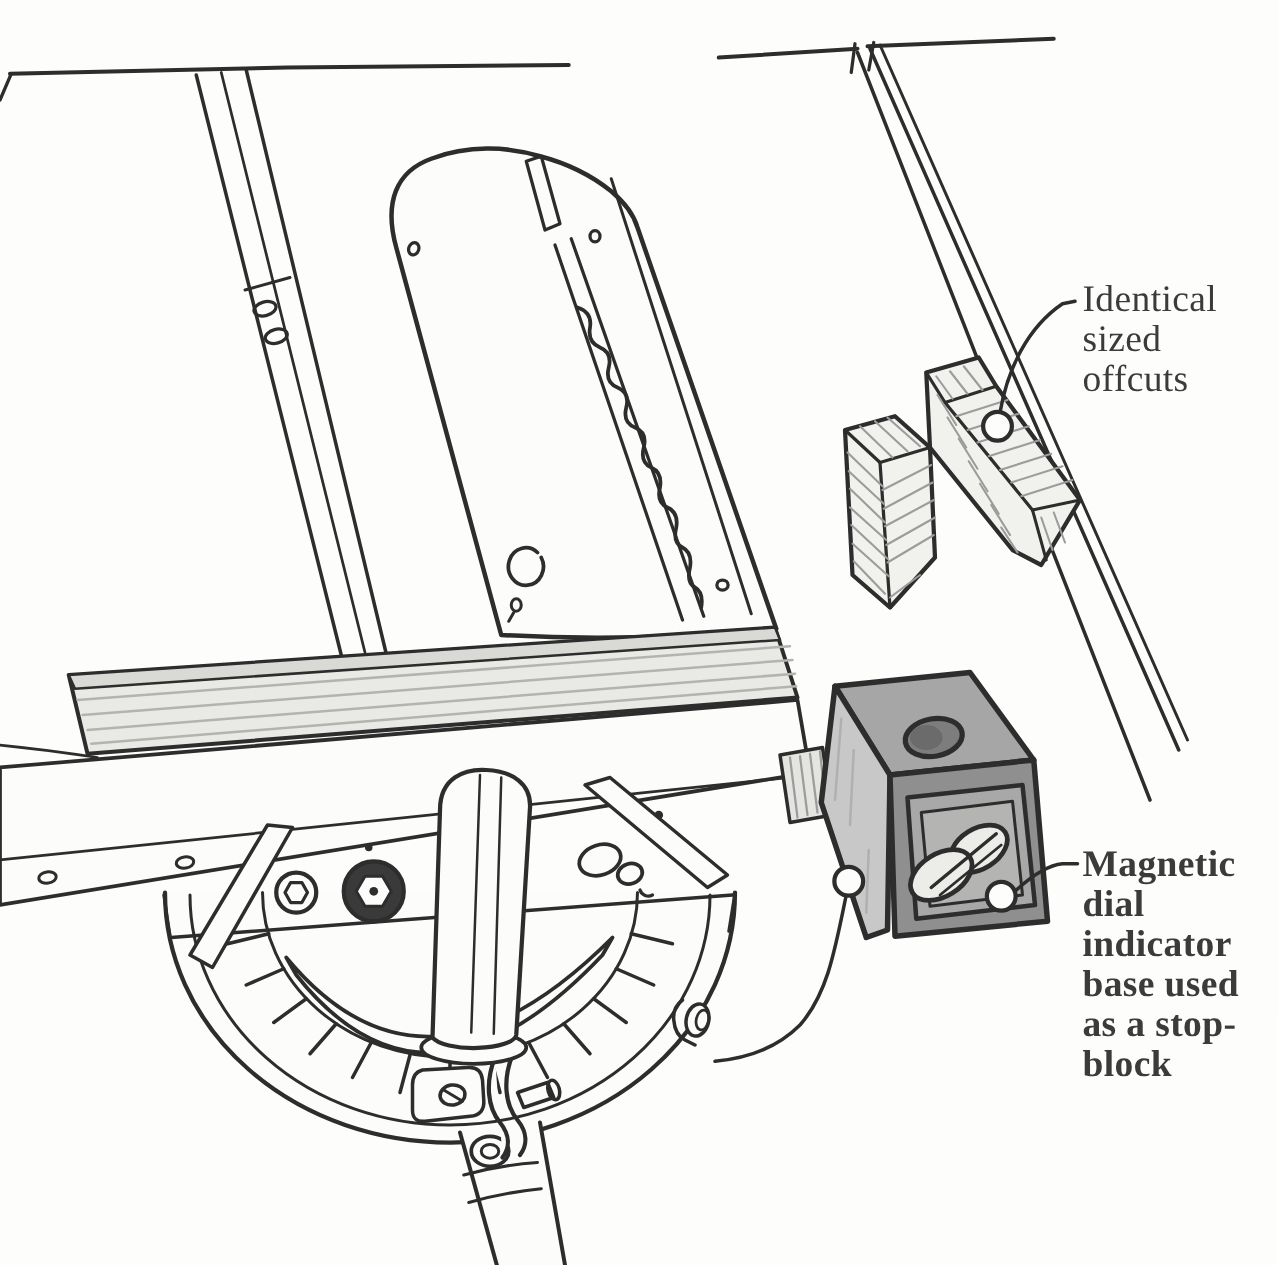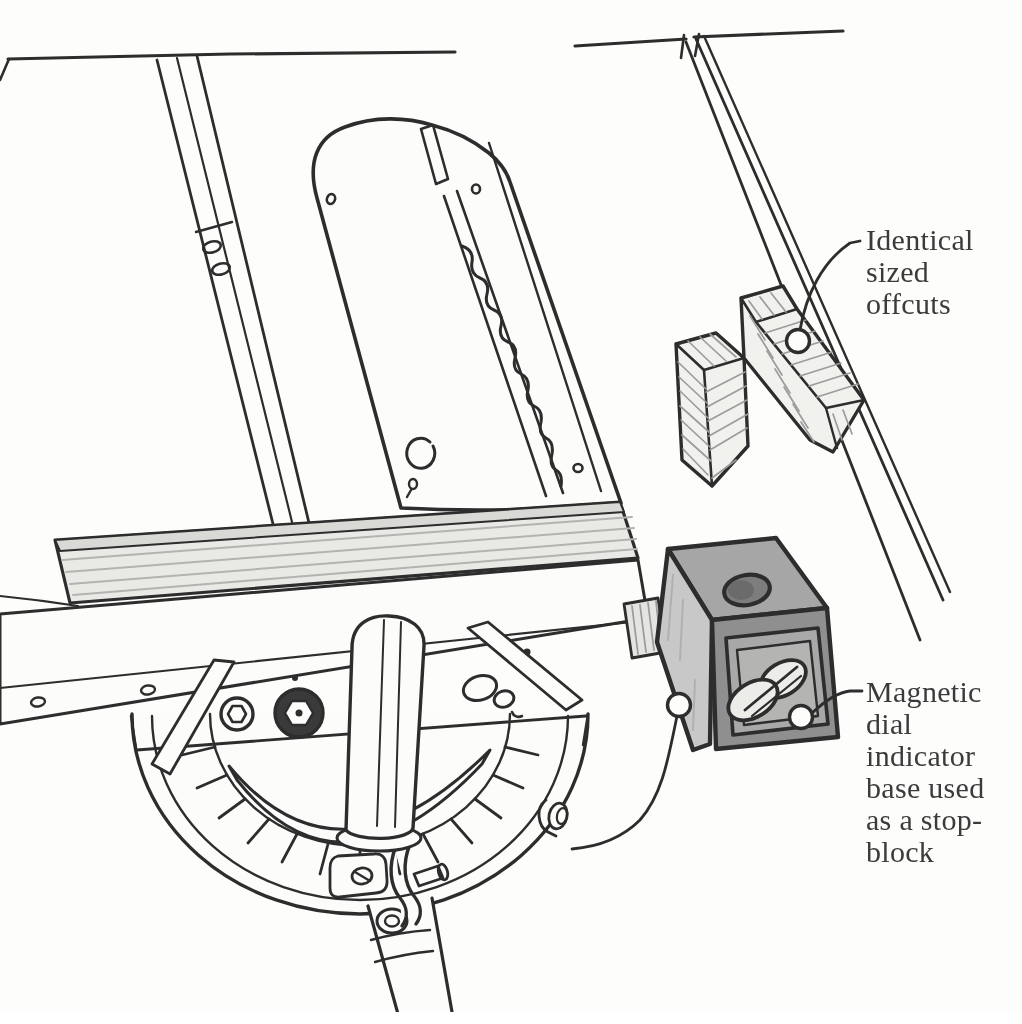--- a/index.html
+++ b/index.html
@@ -13,21 +13,21 @@
   .stage svg{position:absolute;left:0;top:0;}
   .callout-label{
     position:absolute;
     font-size:30px;
     line-height:32px;
     letter-spacing:.3px;
     color:#3b3b3b;
     white-space:pre-line;
   }
   .lbl-identical{left:866px;top:224px;}
-  .lbl-magnetic{left:866px;top:676px;}
+  .lbl-magnetic{left:866px;top:676px;font-weight:bold;}
   .lbl-selfstick{left:573px;top:856px;}
 </style>
 </head>
 <body>
 
 <div class="stage">
 <svg width="1022" height="1024" viewBox="0 0 1022 1024" fill="none" stroke-linecap="round" stroke-linejoin="round">
 
   <g stroke="#2d2d2d">
 

